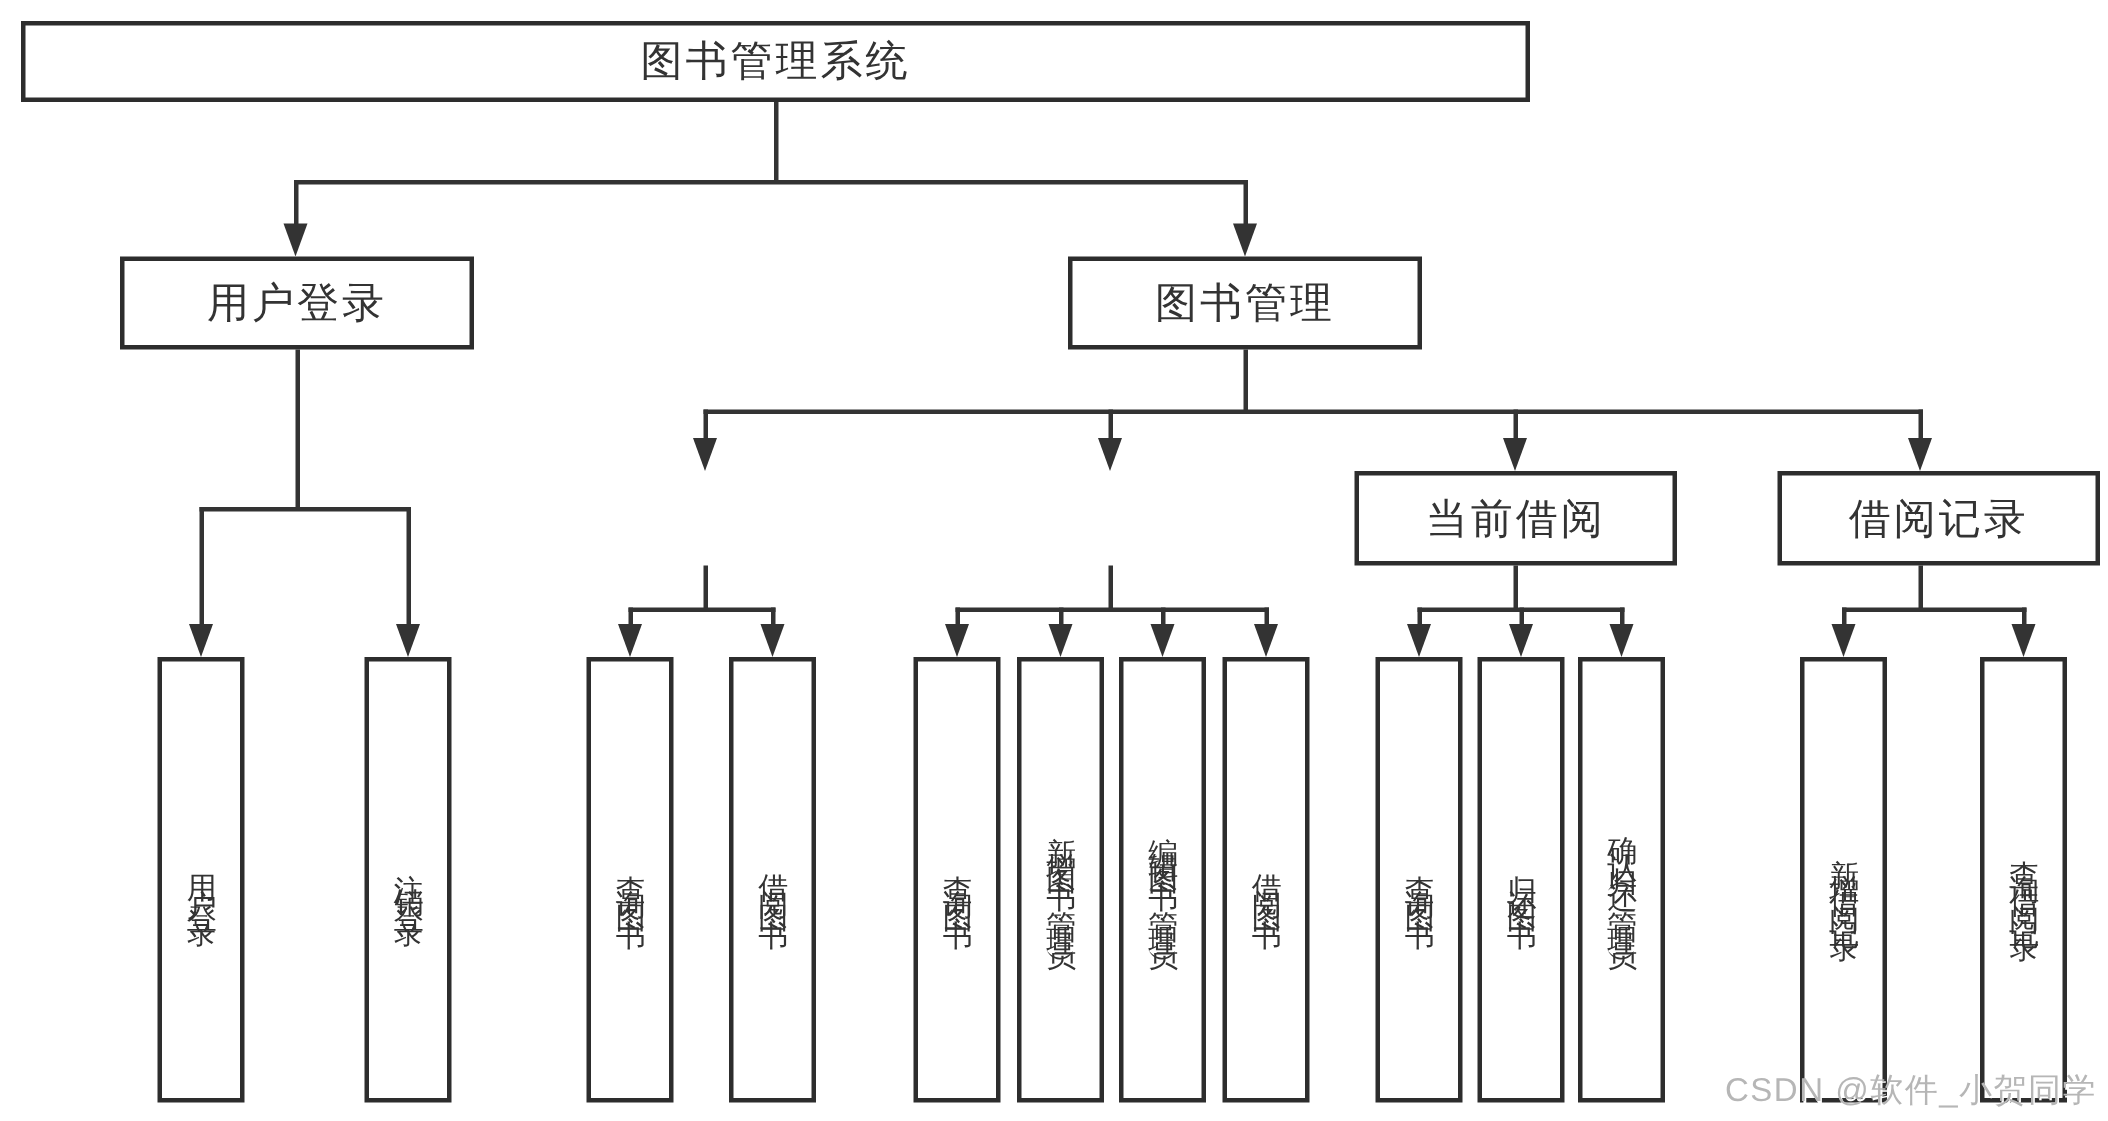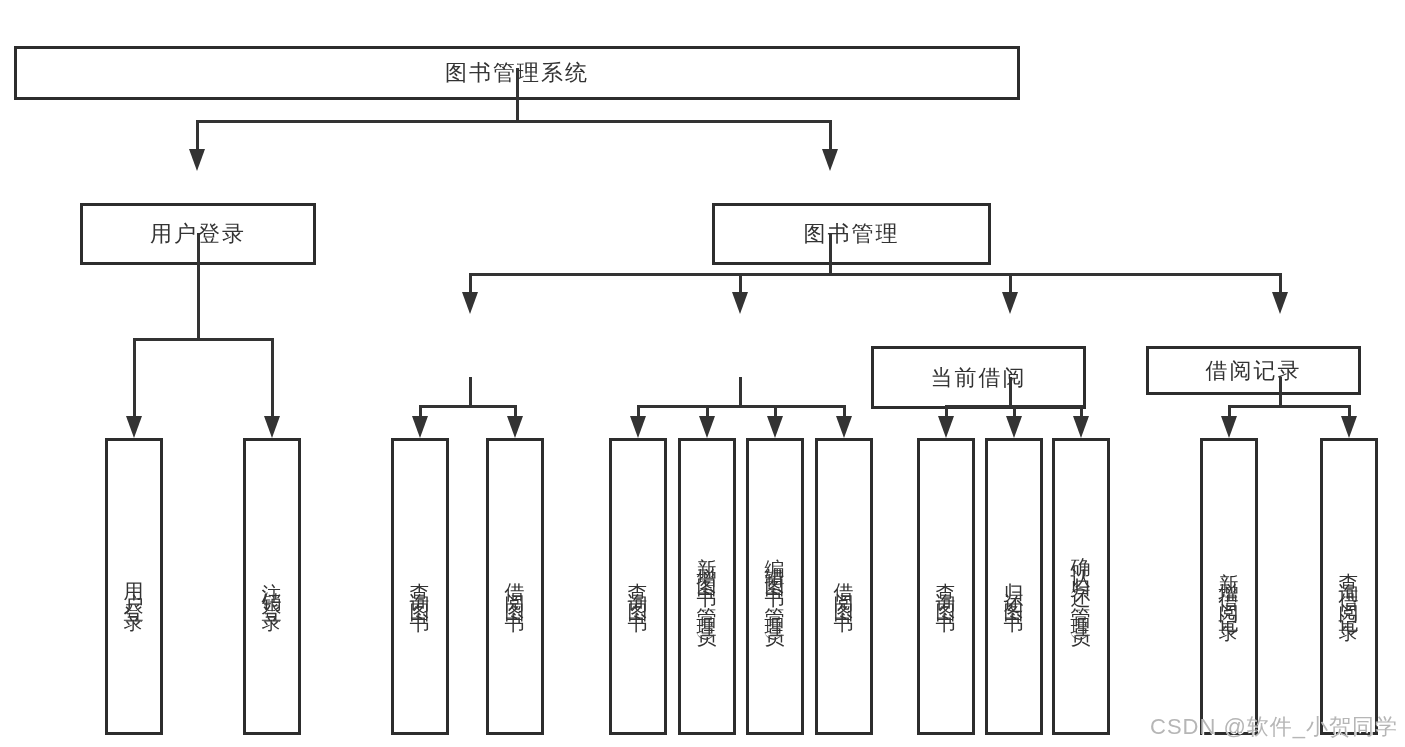--- a/index.html
+++ b/index.html
@@ -5,21 +5,21 @@
   html,body{margin:0;padding:0;background:#ffffff;}
   .canvas{
     position:relative;width:1405px;height:747px;background:#ffffff;
     font-family:"Liberation Sans","DejaVu Sans",sans-serif;overflow:hidden;
   }
   .box{
     position:absolute;background:#ffffff;border:3px solid #2d2d2d;
     box-sizing:border-box;display:flex;align-items:center;justify-content:center;
     color:#333333;
   }
-  .hbox{font-size:22px;letter-spacing:2px;white-space:nowrap;margin-top:32px;}
+  .hbox{font-size:28px;letter-spacing:2px;white-space:nowrap;}
   .vbox{
     writing-mode:vertical-rl;text-orientation:mixed;
     font-size:20px;letter-spacing:10px;line-height:1;
   }
   .v{position:absolute;width:3px;background:#333333;}
   .h{position:absolute;height:3px;background:#333333;}
   .arr{
     position:absolute;width:0;height:0;
     border-left:8px solid transparent;border-right:8px solid transparent;
     border-top:22px solid #333333;
@@ -38,42 +38,42 @@
   <div class="box hbox" style="left:14px;top:14px;width:1006px;height:54px">图书管理系统</div>
 
   <div class="v" style="left:516px;top:68px;height:52px"></div>
   <div class="h" style="left:196px;top:120px;width:636px"></div>
   <div class="v" style="left:196px;top:120px;height:30px"></div>
   <div class="arr" style="left:189px;top:149px"></div>
   <div class="v" style="left:829px;top:120px;height:30px"></div>
   <div class="arr" style="left:822px;top:149px"></div>
 
   <div class="box hbox" style="left:80px;top:171px;width:236px;height:62px">用户登录</div>
-  <div class="box hbox" style="left:712px;top:171px;width:279px;height:62px">图书管理</div>
+  <div class="box hbox" style="left:712px;top:171px;width:236px;height:62px">图书管理</div>
 
   <div class="v" style="left:197px;top:233px;height:105px"></div>
   <div class="h" style="left:133px;top:338px;width:141px"></div>
   <div class="v" style="left:133px;top:338px;height:78px"></div>
   <div class="arr" style="left:126px;top:416px"></div>
   <div class="v" style="left:271px;top:338px;height:78px"></div>
   <div class="arr" style="left:264px;top:416px"></div>
 
   <div class="v" style="left:829px;top:233px;height:41px"></div>
   <div class="h" style="left:469px;top:273px;width:813px"></div>
   <div class="v" style="left:469px;top:273px;height:19px"></div>
   <div class="arr" style="left:462px;top:292px"></div>
   <div class="v" style="left:739px;top:273px;height:19px"></div>
   <div class="arr" style="left:732px;top:292px"></div>
   <div class="v" style="left:1009px;top:273px;height:19px"></div>
   <div class="arr" style="left:1002px;top:292px"></div>
   <div class="v" style="left:1279px;top:273px;height:19px"></div>
   <div class="arr" style="left:1272px;top:292px"></div>
 
-  <div class="box hbox" style="left:871px;top:314px;width:215px;height:63px">当前借阅</div>
-  <div class="box hbox" style="left:1146px;top:314px;width:215px;height:49px">借阅记录</div>
+  <div class="box hbox" style="left:903px;top:314px;width:215px;height:63px">当前借阅</div>
+  <div class="box hbox" style="left:1185px;top:314px;width:215px;height:63px">借阅记录</div>
 
   <div class="v" style="left:469px;top:377px;height:31px"></div>
   <div class="h" style="left:419px;top:405px;width:98px"></div>
   <div class="v" style="left:419px;top:405px;height:11px"></div>
   <div class="arr" style="left:412px;top:416px"></div>
   <div class="v" style="left:514px;top:405px;height:11px"></div>
   <div class="arr" style="left:507px;top:416px"></div>
 
   <div class="v" style="left:739px;top:377px;height:31px"></div>
   <div class="h" style="left:637px;top:405px;width:209px"></div>

